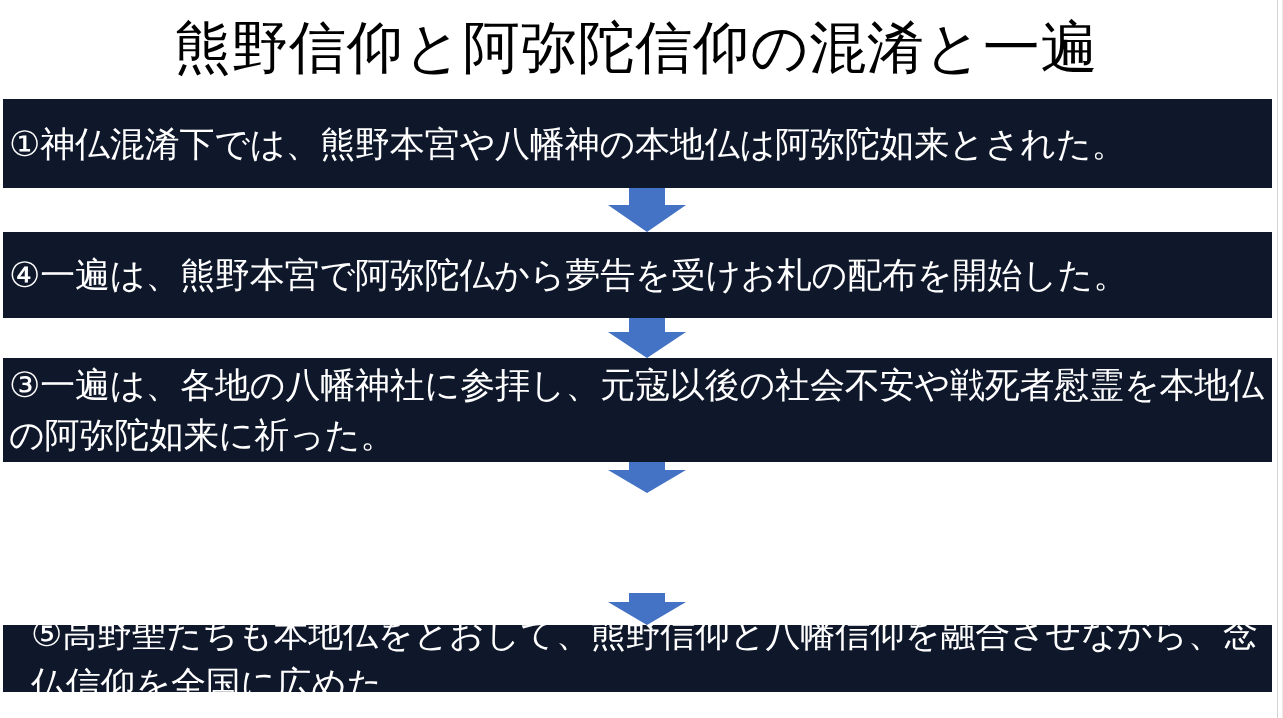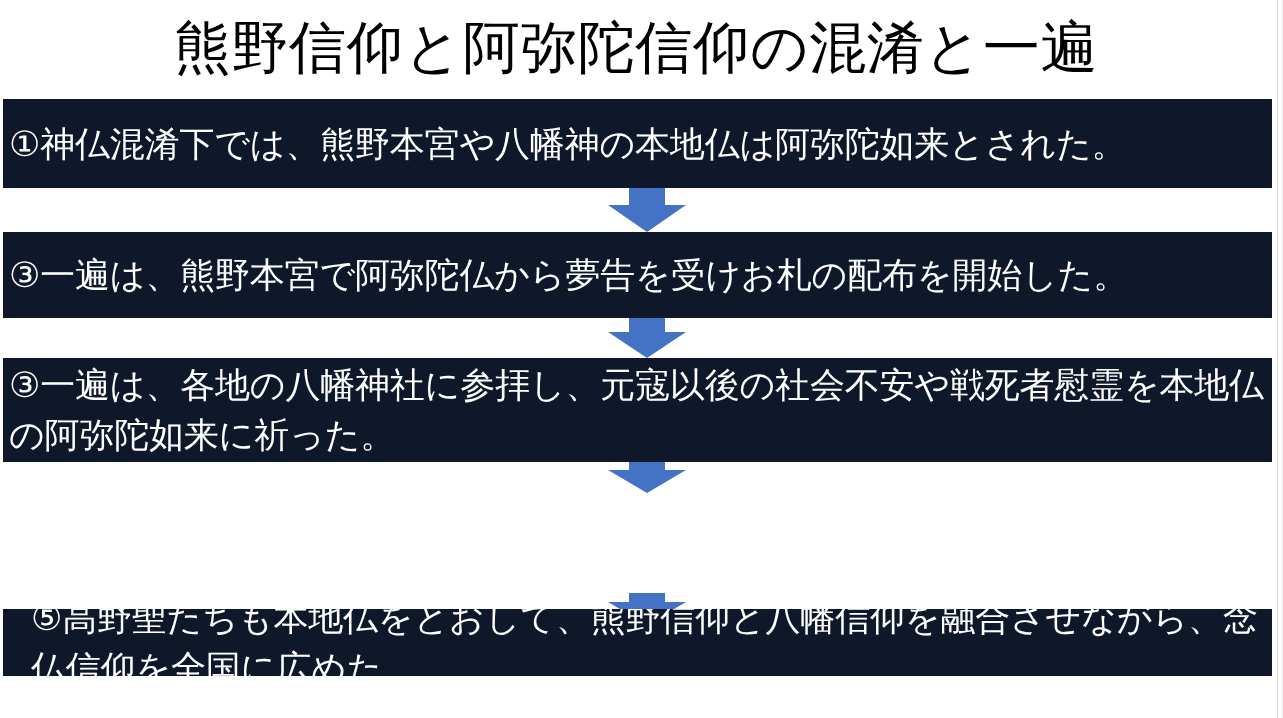--- a/index.html
+++ b/index.html
@@ -78,21 +78,21 @@
     letter-spacing: -0.2px;
     color: #ffffff;
     font-family: "DejaVu Sans", "Liberation Sans", sans-serif;
     word-break: break-all;
   }
 
   #step-1 { top: 99px;  height: 89px; }
   #step-2 { top: 232px; height: 86px; }
   #step-3 { top: 358px; height: 104px; }
   #step-4 { top: 493px; height: 100px; }
-  #step-5 { top: 609px; height: 67px; padding-left: 28px; }
+  #step-5 { top: 625px; height: 67px; padding-left: 28px; }
 
   #step-3 .step-text,
   #step-4 .step-text,
   #step-5 .step-text { line-height: 50px; }
 
   
   .flow-arrow {
     position: absolute;
     left: 608px;
     width: 78px;
@@ -119,21 +119,21 @@
     <span class="step-text">①神仏混淆下では、熊野本宮や八幡神の本地仏は阿弥陀如来とされた。</span>
   </div>
 
   <div class="flow-arrow" id="arrow-1">
     <svg viewBox="0 0 78 44" preserveAspectRatio="none" aria-hidden="true">
       <polygon points="21,0 57,0 57,17 78,17 39,44 0,17 21,17" fill="#4472C4"></polygon>
     </svg>
   </div>
 
   <div class="step-box" id="step-2">
-    <span class="step-text">③一遍は、熊野本宮で阿弥陀仏から夢告を受けお札の配布を開始した。</span>
+    <span class="step-text">④一遍は、熊野本宮で阿弥陀仏から夢告を受けお札の配布を開始した。</span>
   </div>
 
   <div class="flow-arrow" id="arrow-2">
     <svg viewBox="0 0 78 40" preserveAspectRatio="none" aria-hidden="true">
       <polygon points="21,0 57,0 57,14 78,14 39,40 0,14 21,14" fill="#4472C4"></polygon>
     </svg>
   </div>
 
   <div class="step-box" id="step-3">
     <span class="step-text">③一遍は、各地の八幡神社に参拝し、元寇以後の社会不安や戦死者慰霊を本地仏の阿弥陀如来に祈った。</span>

